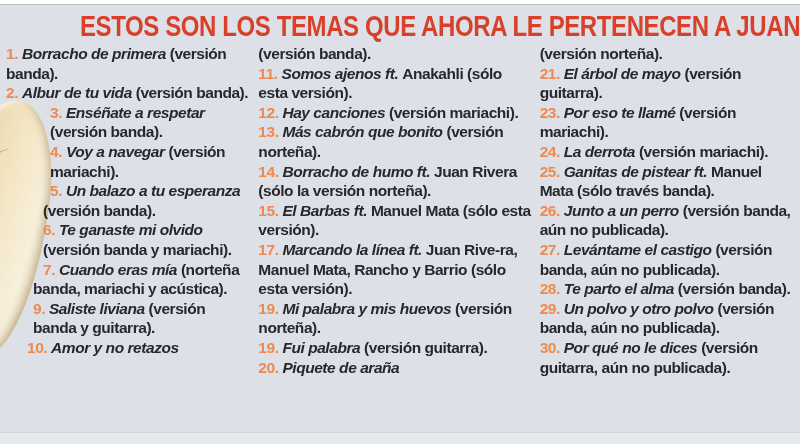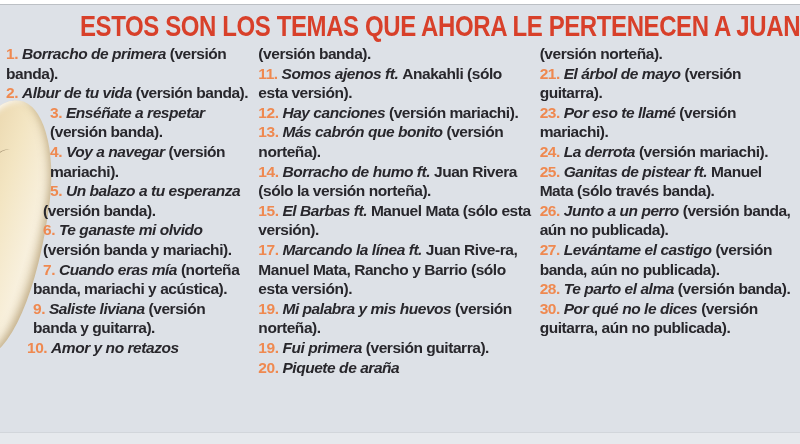--- a/index.html
+++ b/index.html
@@ -122,30 +122,31 @@
       </div>
     <div class="col col-2">
         <p class="entry"><span class="rest">(versión banda).</span></p>
         <p class="entry"><span class="num">11. </span><span class="song">Somos ajenos ft. </span><span class="rest">Anakahli (sólo esta versión).</span></p>
         <p class="entry"><span class="num">12. </span><span class="song">Hay canciones </span><span class="rest">(versión mariachi).</span></p>
         <p class="entry"><span class="num">13. </span><span class="song">Más cabrón que bonito </span><span class="rest">(versión norteña).</span></p>
         <p class="entry"><span class="num">14. </span><span class="song">Borracho de humo ft. </span><span class="rest">Juan Rivera (sólo la versión norteña).</span></p>
         <p class="entry"><span class="num">15. </span><span class="song">El Barbas ft. </span><span class="rest">Manuel Mata (sólo esta versión).</span></p>
         <p class="entry"><span class="num">17. </span><span class="song">Marcando la línea ft. </span><span class="rest">Juan Rive-ra, Manuel Mata, Rancho y Barrio (sólo esta versión).</span></p>
         <p class="entry"><span class="num">19. </span><span class="song">Mi palabra y mis huevos </span><span class="rest">(versión norteña).</span></p>
-        <p class="entry"><span class="num">19. </span><span class="song">Fui primera </span><span class="rest">(versión guitarra).</span></p>
+        <p class="entry"><span class="num">19. </span><span class="song">Fui palabra </span><span class="rest">(versión guitarra).</span></p>
         <p class="entry"><span class="num">20. </span><span class="song">Piquete de araña</span></p>
       </div>
     <div class="col col-3">
         <p class="entry"><span class="rest">(versión norteña).</span></p>
         <p class="entry"><span class="num">21. </span><span class="song">El árbol de mayo </span><span class="rest">(versión guitarra).</span></p>
         <p class="entry"><span class="num">23. </span><span class="song">Por eso te llamé </span><span class="rest">(versión mariachi).</span></p>
         <p class="entry"><span class="num">24. </span><span class="song">La derrota </span><span class="rest">(versión mariachi).</span></p>
         <p class="entry"><span class="num">25. </span><span class="song">Ganitas de pistear ft. </span><span class="rest">Manuel Mata (sólo través banda).</span></p>
         <p class="entry"><span class="num">26. </span><span class="song">Junto a un perro </span><span class="rest">(versión banda, aún no publicada).</span></p>
         <p class="entry"><span class="num">27. </span><span class="song">Levántame el castigo </span><span class="rest">(versión banda, aún no publicada).</span></p>
         <p class="entry"><span class="num">28. </span><span class="song">Te parto el alma </span><span class="rest">(versión banda).</span></p>
+        <p class="entry"><span class="num">29. </span><span class="song">Un polvo y otro polvo </span><span class="rest">(versión banda, aún no publicada).</span></p>
         <p class="entry"><span class="num">30. </span><span class="song">Por qué no le dices </span><span class="rest">(versión guitarra, aún no publicada).</span></p>
       </div>
   </div>
 
   <div class="bottom-strip"></div>
 </div>
 
 </body></html>

